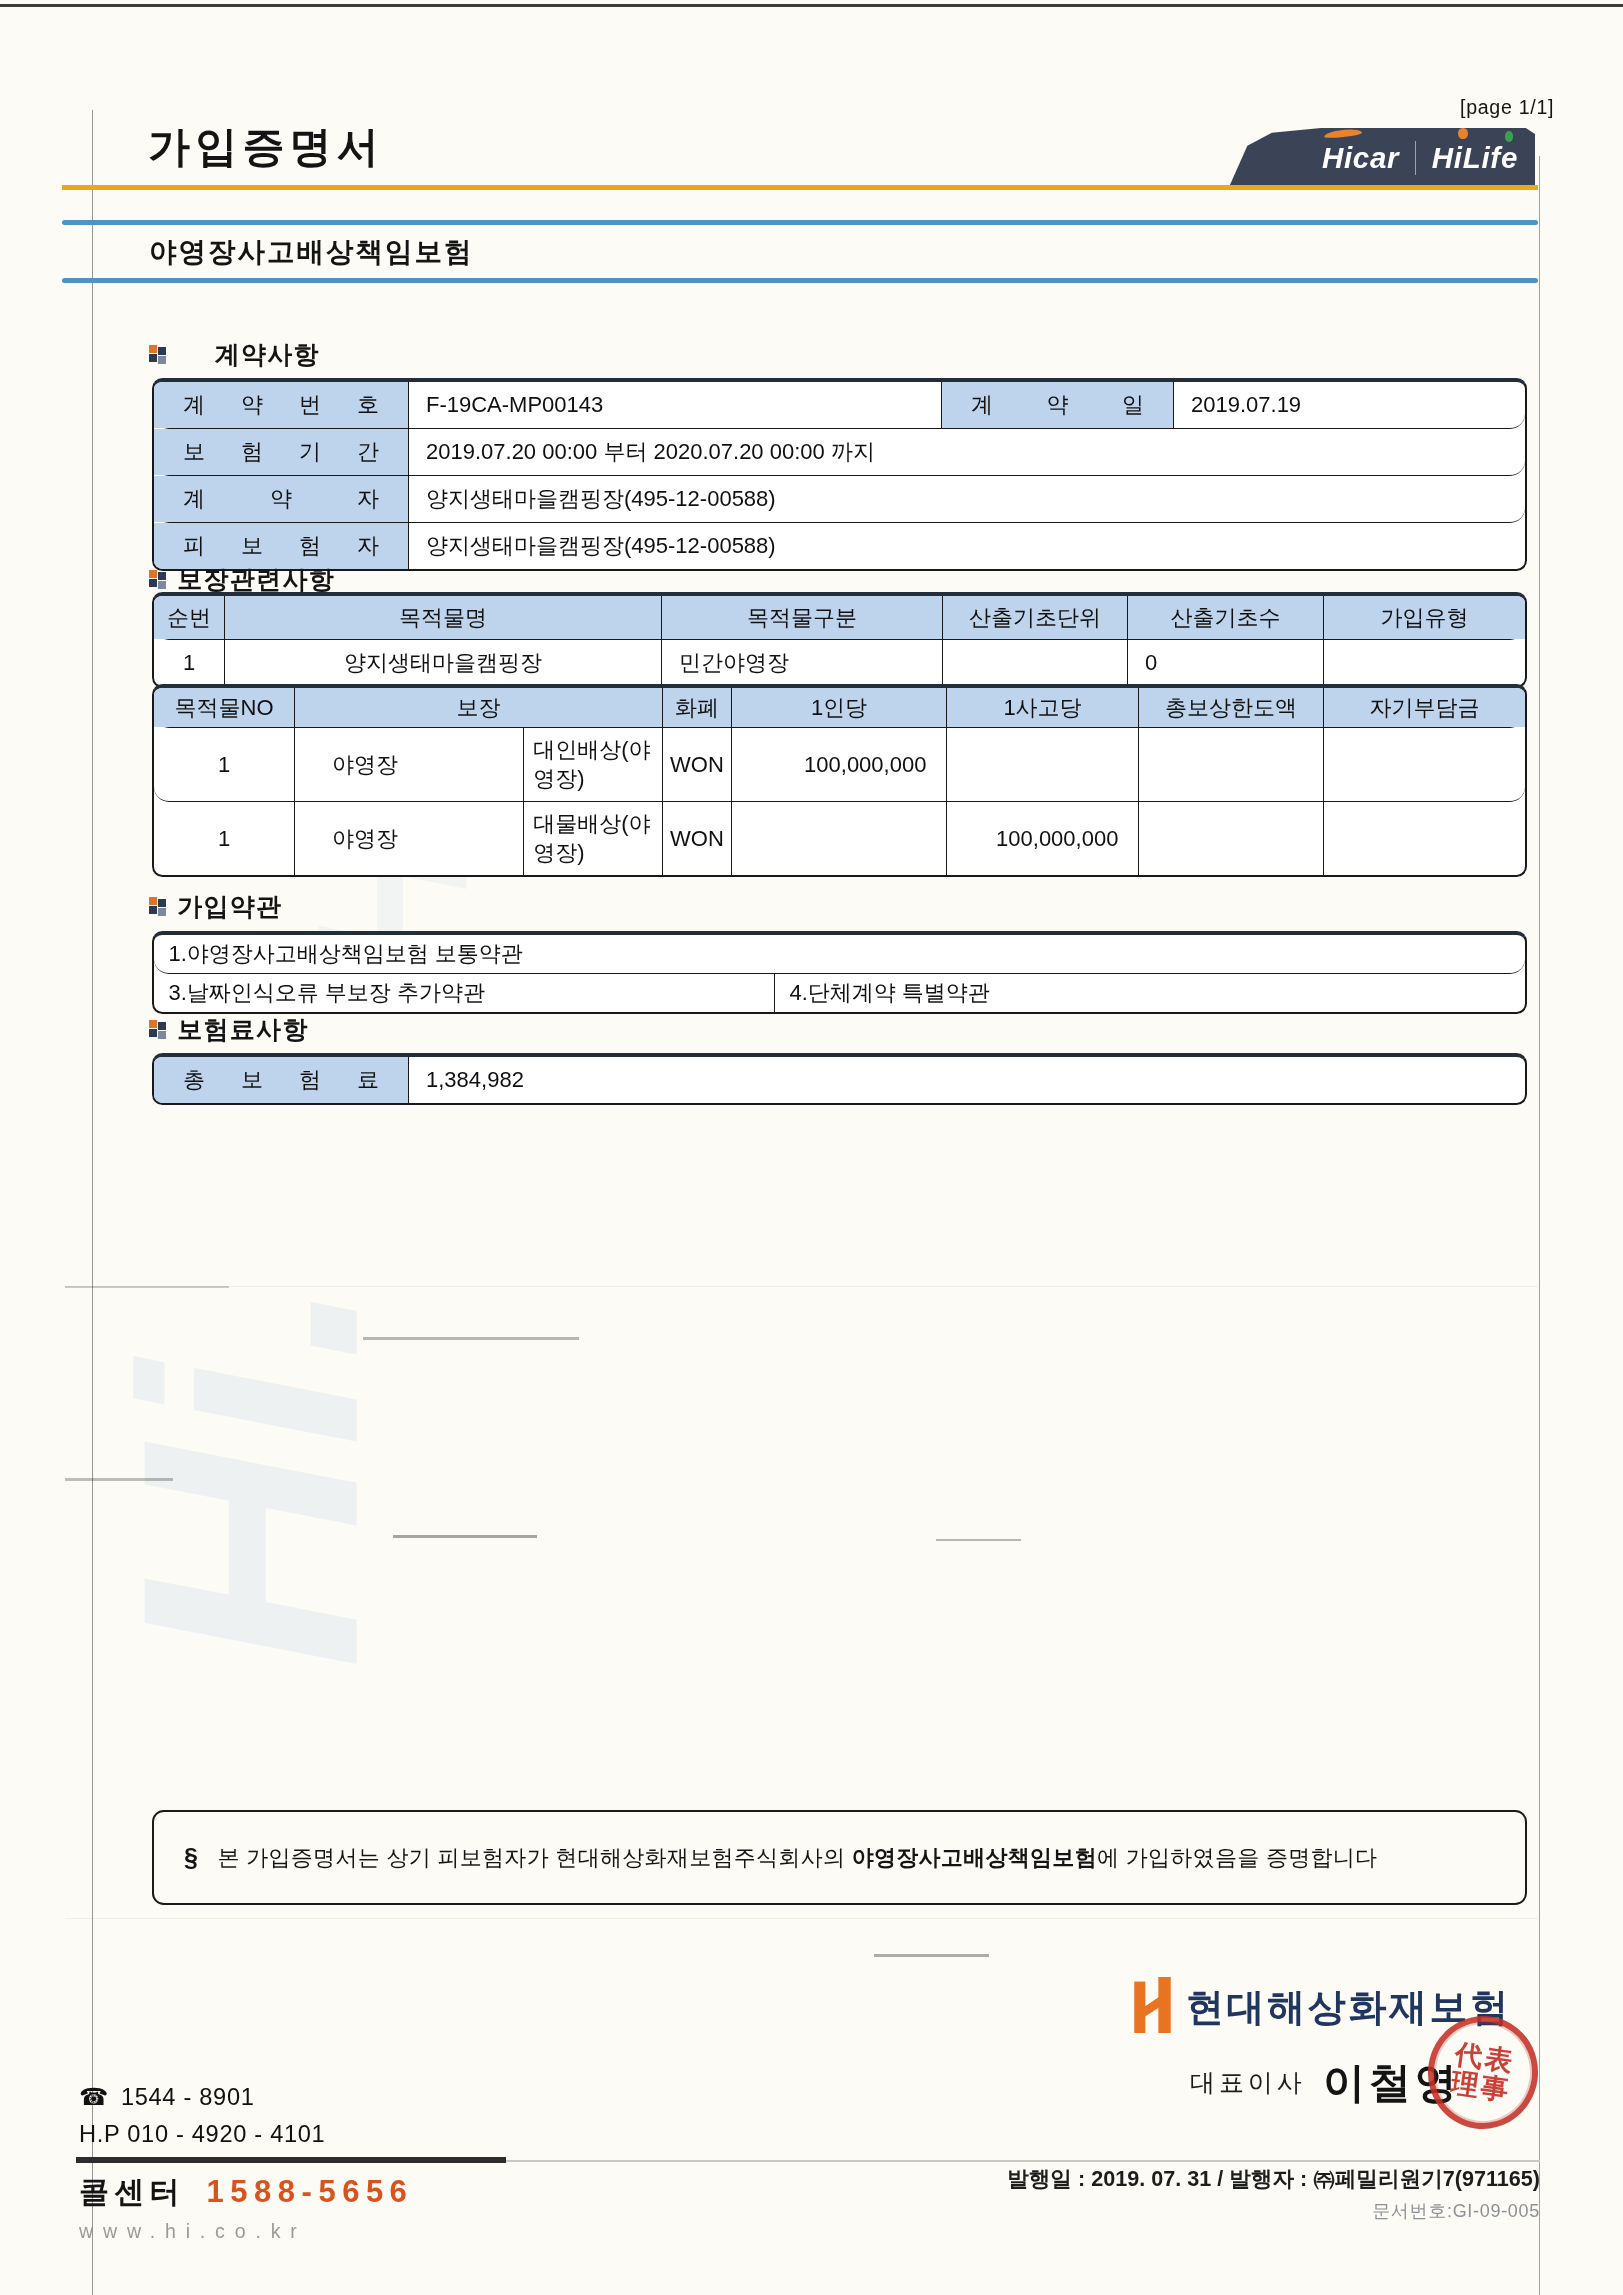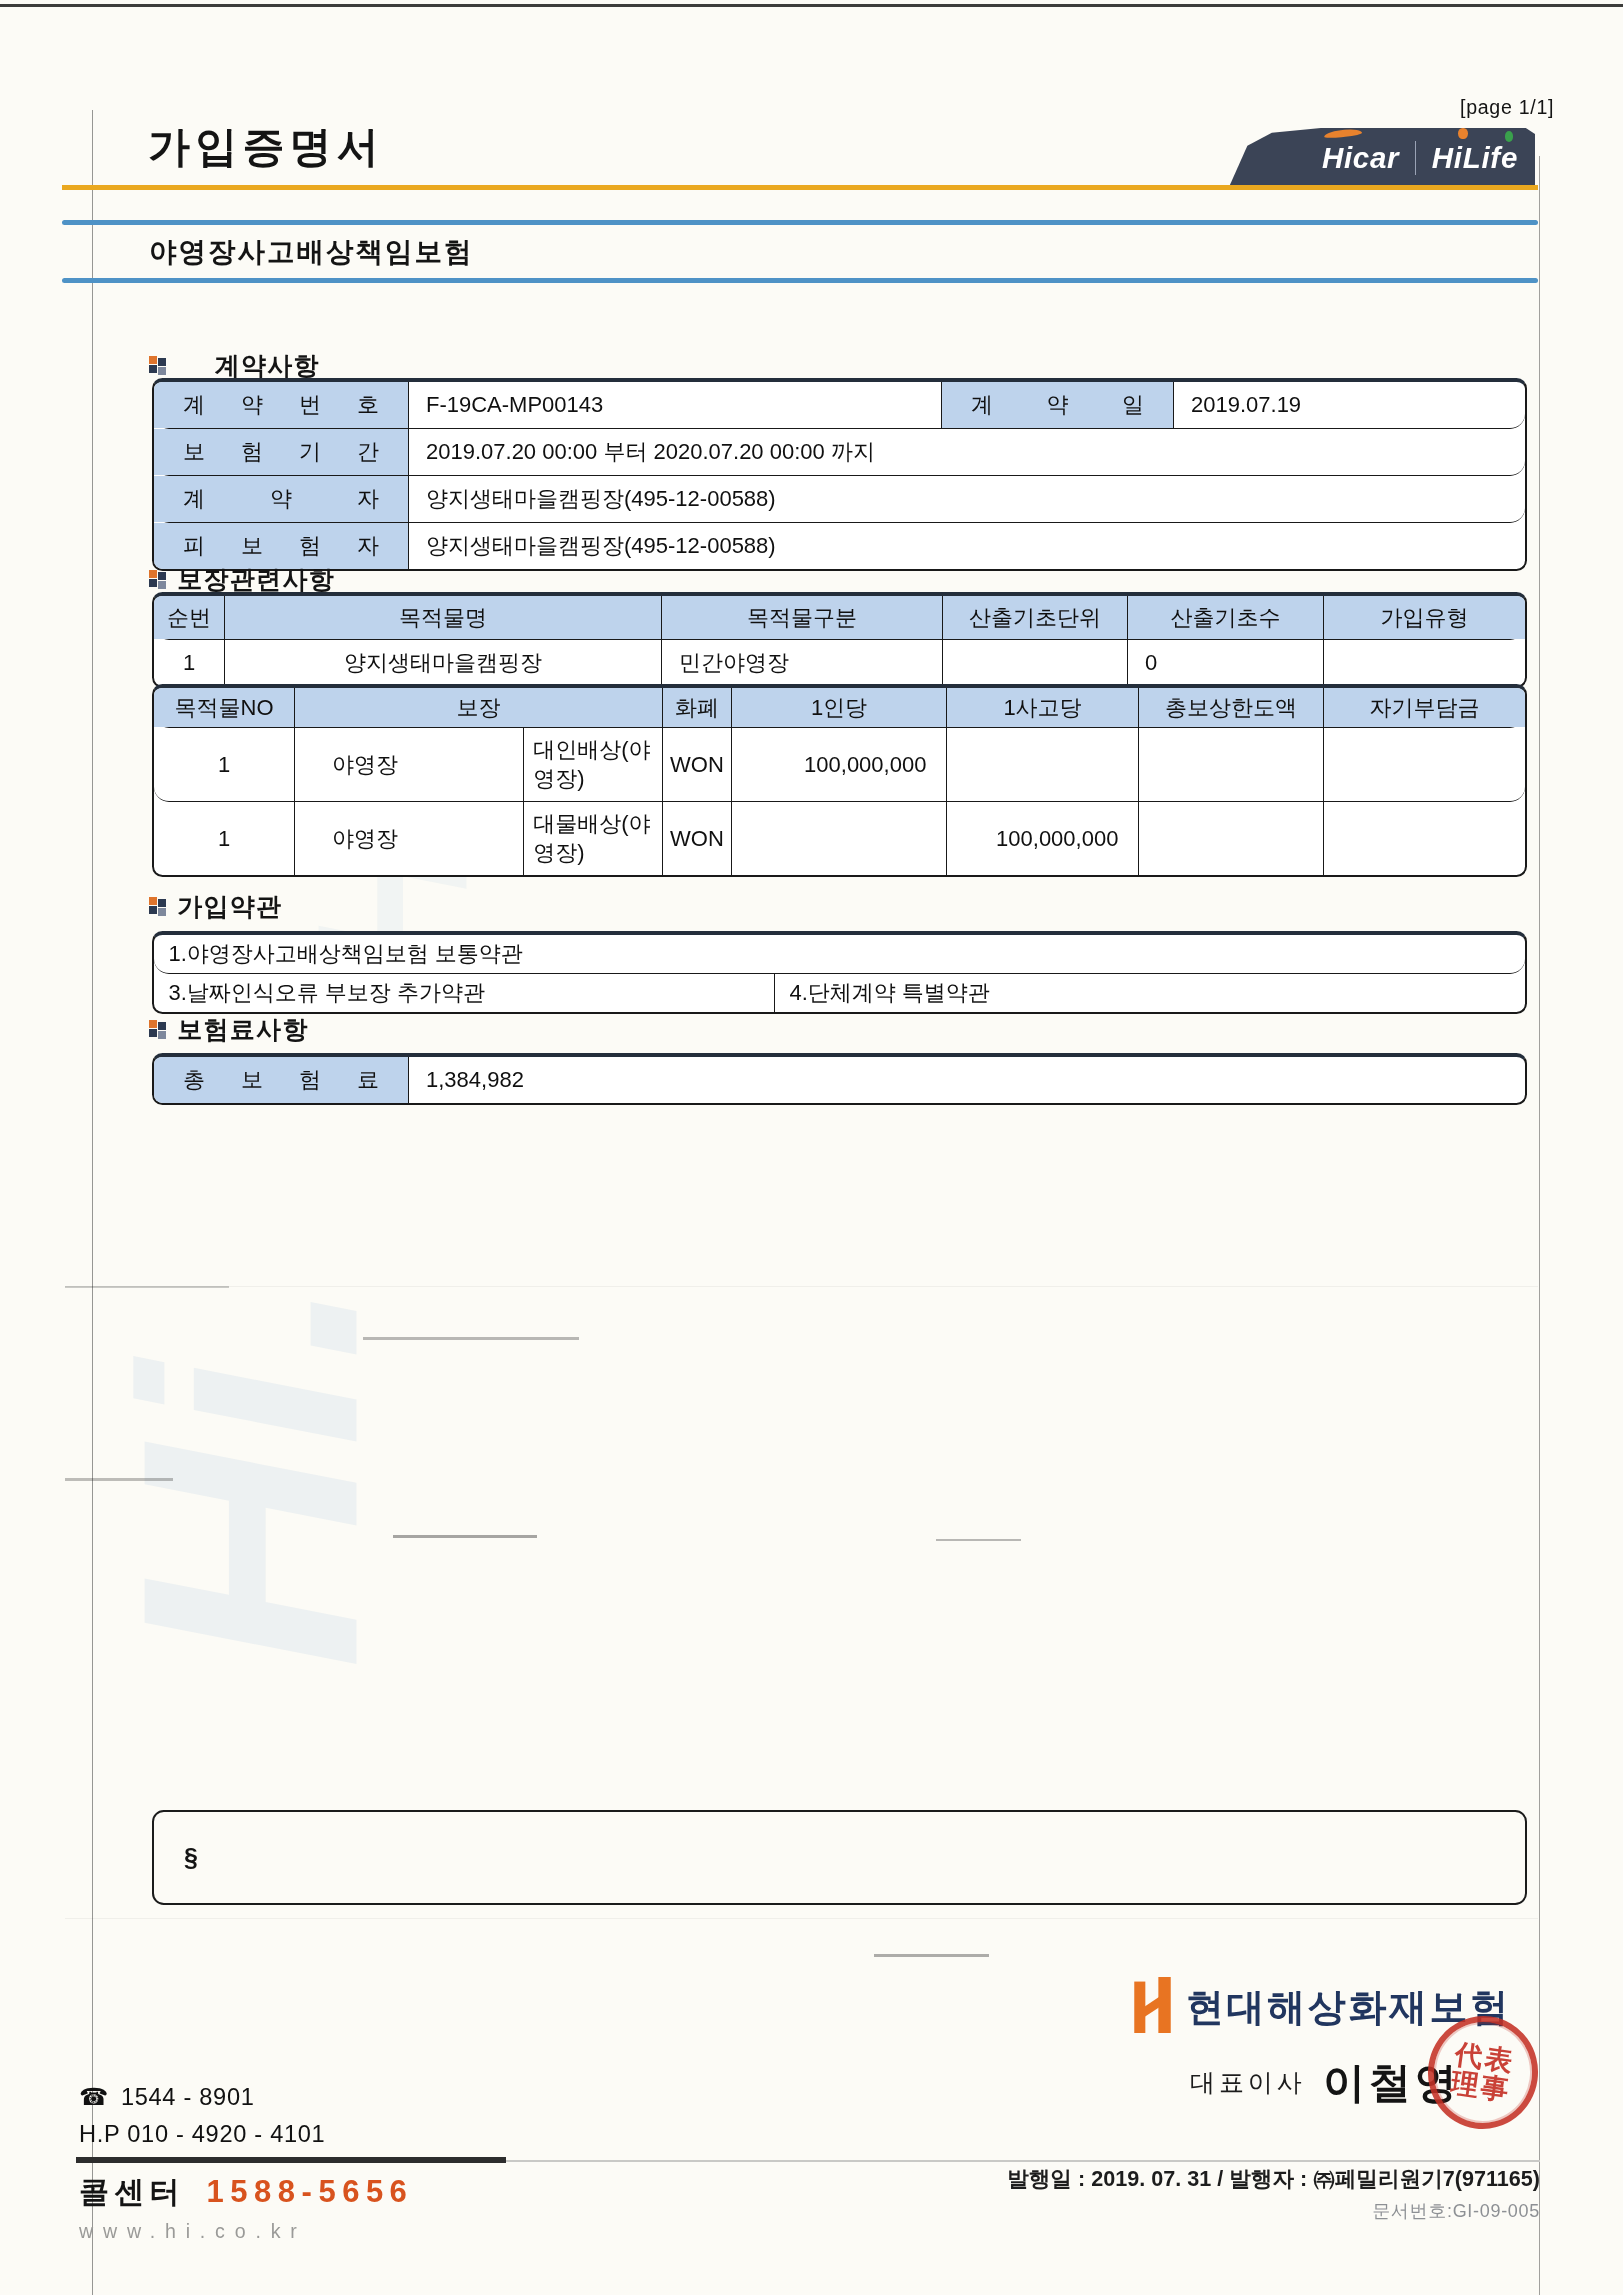--- a/index.html
+++ b/index.html
@@ -151,21 +151,21 @@
       <span class="hilife-dot" id="dot-b"></span>
       <span>HiLife</span>
     </span>
   </div>
   <div class="abs" id="gold-line"></div>
 
   <div class="abs" id="blue-line-1"></div>
   <div class="abs" id="doc-subtitle">야영장사고배상책임보험</div>
   <div class="abs" id="blue-line-2"></div>
 
-  <div class="section-header" style="left:149px; top:349px;gap:48px;">
+  <div class="section-header" style="left:149px; top:338px;gap:48px;">
     <span class="sq-icon">
       <span class="sq o"></span>
         <span class="sq n"></span>
         <span class="sq n2"></span>
         <span class="sq g"></span>
     </span>
     <span class="section-title">계약사항</span>
   </div>
 
   <div class="tbl" id="contract-table" style="top:378px;">
@@ -294,20 +294,21 @@
     <div class="trow">
       <div class="cell blue pr-c1">
           <span class="lblj" style="width:100%">총 보 험 료</span>
         </div>
       <div class="cell pr-c2">1,384,982</div>
     </div>
   </div>
 
   <div class="abs" id="statement-box">
     <span class="sect-symbol">§</span>
+    <span id="statement-text"><span>본 가입증명서는 상기 피보험자가 현대해상화재보험주식회사의 </span><b>야영장사고배상책임보험</b><span>에 가입하였음을 증명합니다</span></span>
   </div>
 
   <svg class="abs" style="left:1134px; top:1977px;" width="37" height="56" viewBox="0 0 56 86">
     <rect x="0" y="7" width="17" height="79" fill="#e87422"></rect>
     <rect x="37" y="0" width="19" height="86" fill="#e87422"></rect>
     <polygon points="15,46 39,30 39,46 15,62" fill="#e87422"></polygon>
   </svg>
   <div class="abs" id="company-name">현대해상화재보험</div>
   <div class="abs" id="ceo-label">대표이사</div>
   <div class="abs" id="ceo-name">이철영</div>

